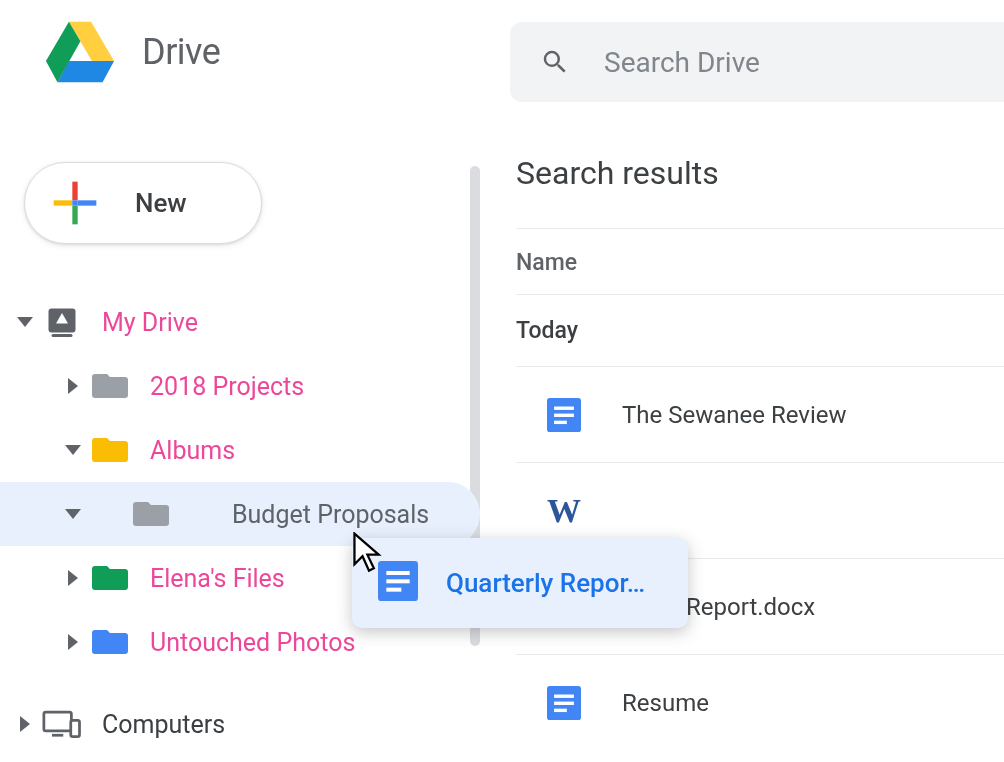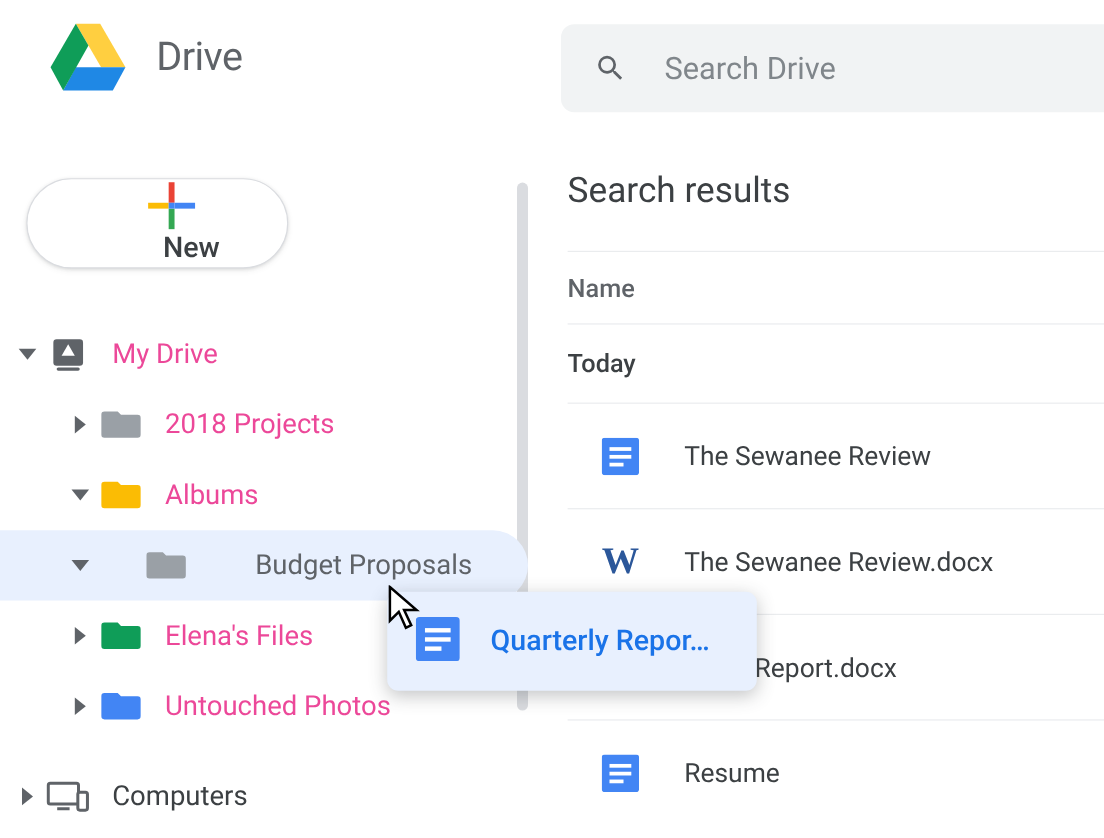--- a/index.html
+++ b/index.html
@@ -67,21 +67,20 @@
     align-items: center;
     margin-left: 24px;
     width: 238px;
     height: 82px;
     border: 1px solid #dadce0;
     border-radius: 42px;
     background: #fff;
     box-shadow: 0 1px 3px rgba(60,64,67,0.15), 0 2px 6px rgba(60,64,67,0.08);
     cursor: pointer;
     padding-left: 26px;
-    flex-direction: column;
   }
   .plus-icon svg { display:block; }
   .new-label {
     font-size: 26px;
     color: #3c4043;
     margin-left: 36px;
     font-weight: 500;
   }
 
   .tree {
@@ -346,21 +345,20 @@
             <rect x="5" y="16" width="9" height="2.4" fill="#fff"></rect>
           </svg>
       </span>
       <span>The Sewanee Review</span>
     </div>
 
     <div class="file-row">
       <span class="file-icon">
           <span class="word-w">W</span>
         </span>
-      <span>The Sewanee Review.docx</span>
     </div>
 
     <div class="file-row" style="padding-left:170px;">
       <span>Report.docx</span>
     </div>
 
     <div class="file-row">
       <span class="file-icon">
         <svg width="34" height="34" viewBox="0 0 24 24">
             <rect width="24" height="24" rx="2" fill="#4285f4"></rect>

